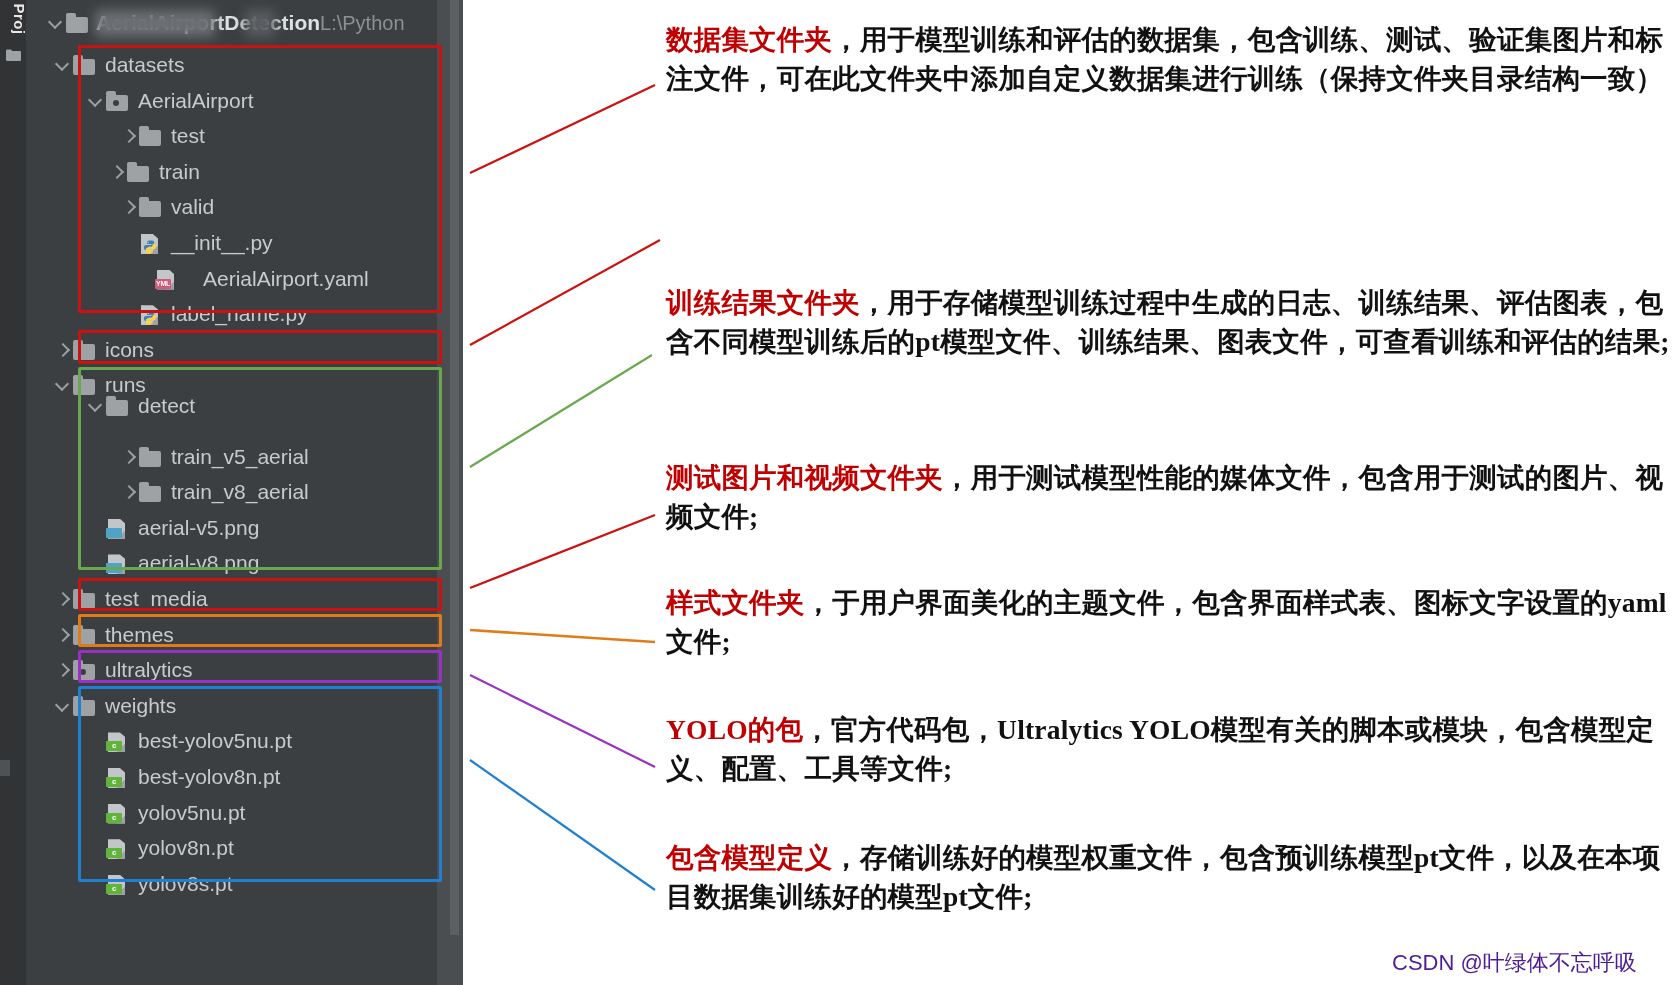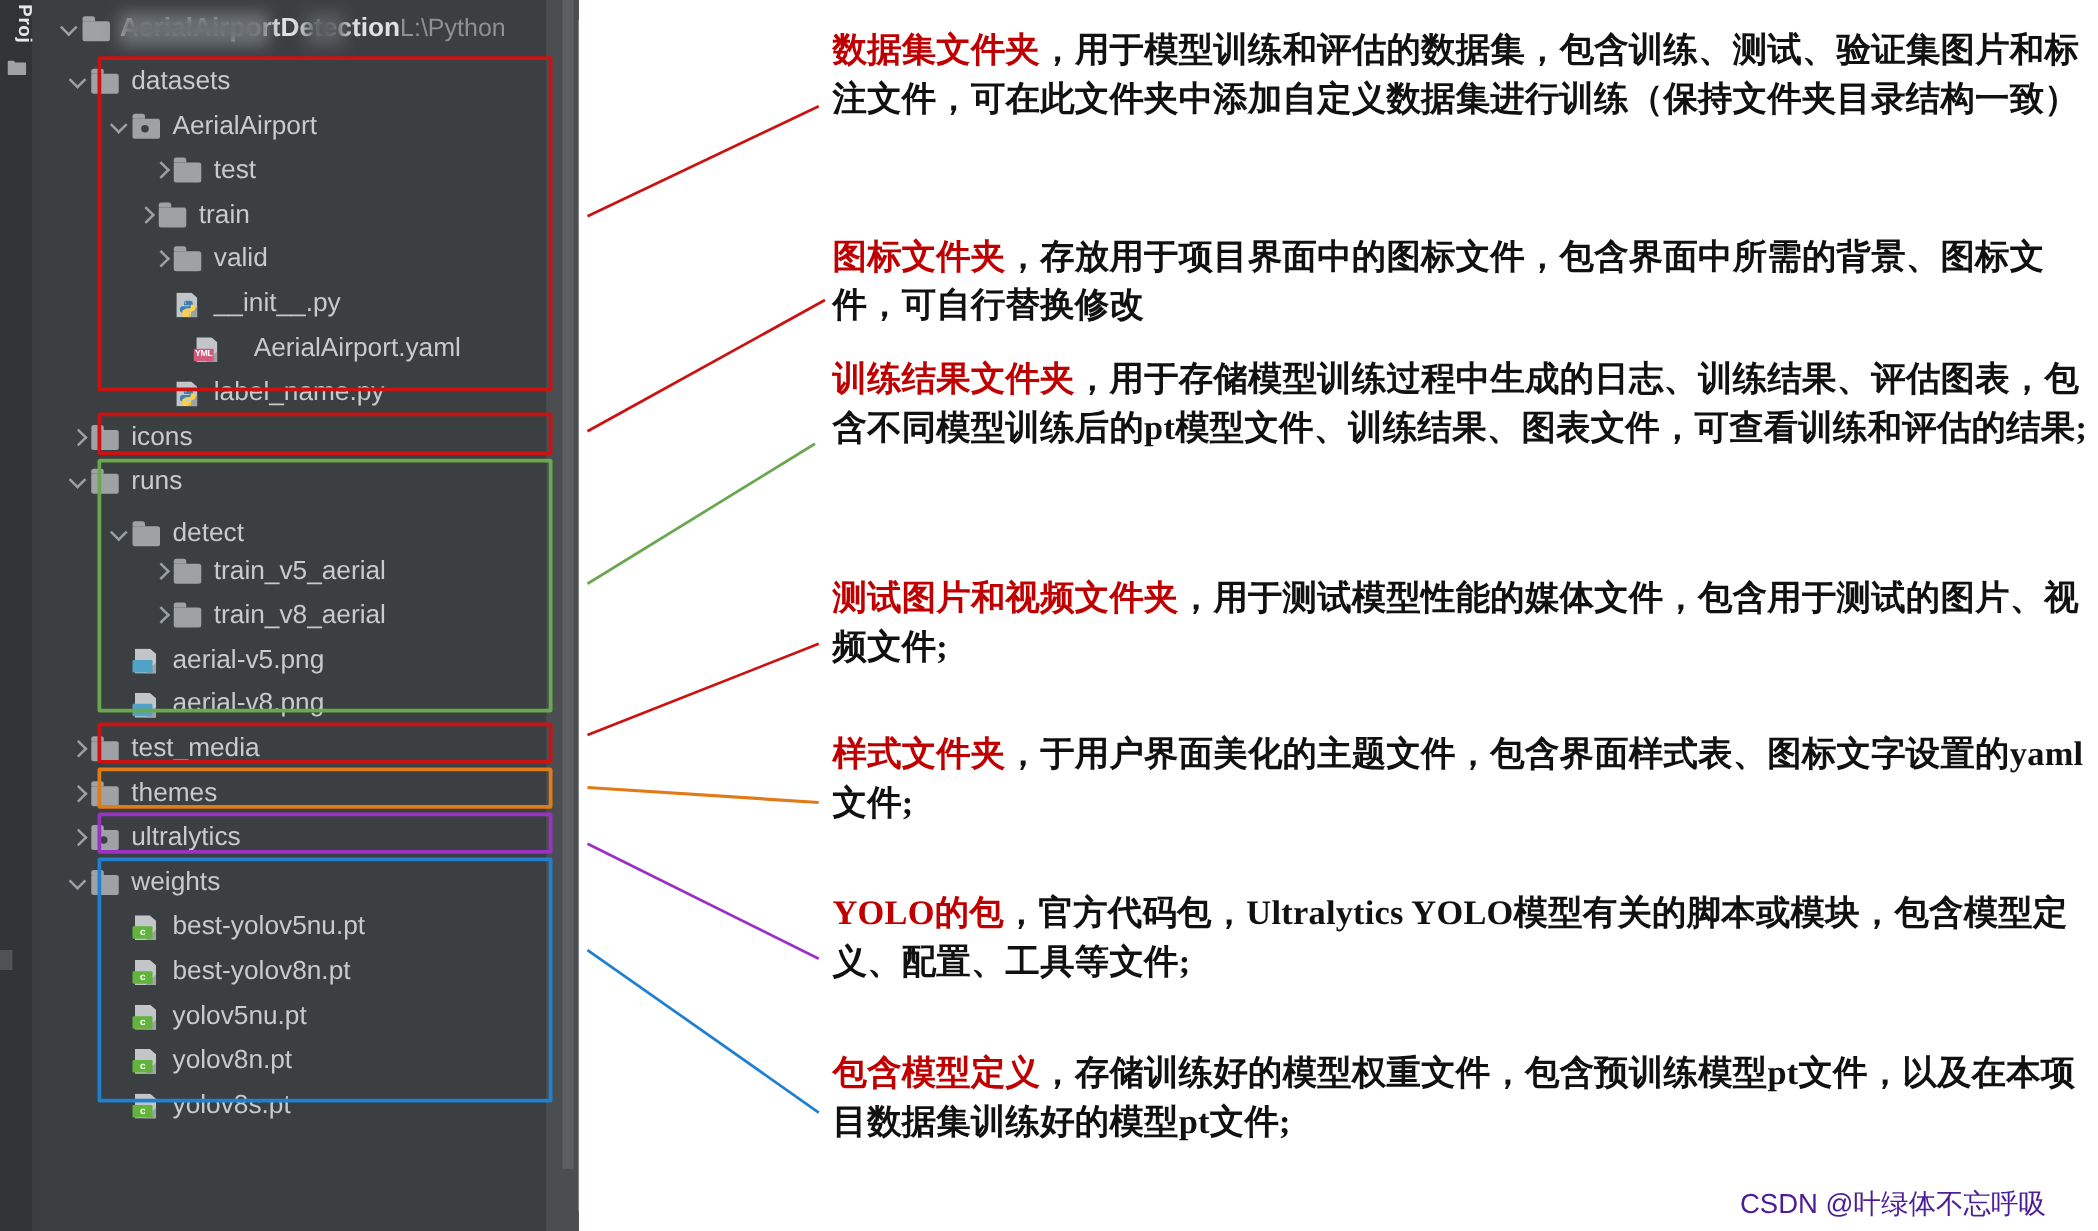--- a/index.html
+++ b/index.html
@@ -203,21 +203,20 @@
     border-radius: 2px;
     pointer-events: none;
   }
 
   
   #notes {
     position: absolute;
     left: 463px; top: 0;
     width: 1215px; height: 985px;
     background: #ffffff;
-    border-radius: 17px;
   }
   .note {
     position: absolute;
     font-family: "Liberation Serif", serif;
     font-size: 27.5px;
     line-height: 39px;
     color: #111111;
     font-weight: bold;
     letter-spacing: 0.2px;
   }
@@ -343,21 +342,21 @@
           </span>
           <span class="label">icons</span>
         </div>
         <div class="tree-row" style="top: 367.4px; left: 55px;">
           <span class="chev down"></span>
           <span class="ico">
             <span class="folder"></span>
           </span>
           <span class="label">runs</span>
         </div>
-        <div class="tree-row" style="top: 409px; left: 88px;">
+        <div class="tree-row" style="top: 388px; left: 88px;">
           <span class="chev down"></span>
           <span class="ico">
             <span class="folder"></span>
           </span>
           <span class="label">detect</span>
         </div>
         <div class="tree-row" style="top: 438.6px; left: 121px;">
           <span class="chev"></span>
           <span class="ico">
             <span class="folder"></span>
@@ -461,21 +460,20 @@
     <div id="hl-icons" class="hl" style="left: 78px; top: 330px; width: 364px; height: 34px; border-color: rgb(204, 17, 17); border-width: 3.5px;"></div>
     <div id="hl-runs" class="hl" style="left: 78px; top: 367px; width: 364px; height: 203px; border-color: rgb(106, 168, 79); border-width: 3.5px;"></div>
     <div id="hl-testmedia" class="hl" style="left: 78px; top: 578px; width: 364px; height: 33px; border-color: rgb(204, 17, 17); border-width: 3.5px;"></div>
     <div id="hl-themes" class="hl" style="left: 78px; top: 614px; width: 364px; height: 33px; border-color: rgb(224, 123, 24); border-width: 3.5px;"></div>
     <div id="hl-ultralytics" class="hl" style="left: 78px; top: 650px; width: 364px; height: 33px; border-color: rgb(155, 48, 196); border-width: 3px;"></div>
     <div id="hl-weights" class="hl" style="left: 78px; top: 686px; width: 364px; height: 196px; border-color: rgb(31, 127, 208); border-width: 3.5px;"></div>
   </div>
 
   <div id="notes">
     <div class="note" style="left:203px; top:20px;  width:1008px;" id="note-datasets"><span class="kw">数据集文件夹</span><span>，用于模型训练和评估的数据集，包含训练、测试、验证集图片和标注文件，可在此文件夹中添加自定义数据集进行训练（保持文件夹目录结构一致）</span></div>
-    <div class="note" style="left:203px; top:185px; width:1008px;" id="note-icons"><span class="kw">图标文件夹</span><span>，存放用于项目界面中的图标文件，包含界面中所需的背景、图标文件，可自行替换修改</span></div>
     <div class="note" style="left:203px; top:283px; width:1008px;" id="note-runs"><span class="kw">训练结果文件夹</span><span>，用于存储模型训练过程中生成的日志、训练结果、评估图表，包含不同模型训练后的pt模型文件、训练结果、图表文件，可查看训练和评估的结果;</span></div>
     <div class="note" style="left:203px; top:458px; width:1008px;" id="note-test-media"><span class="kw">测试图片和视频文件夹</span><span>，用于测试模型性能的媒体文件，包含用于测试的图片、视频文件;</span></div>
     <div class="note" style="left:203px; top:710px; width:1008px;" id="note-ultralytics"><span class="kw">YOLO的包</span><span>，官方代码包，Ultralytics YOLO模型有关的脚本或模块，包含模型定义、配置、工具等文件;</span></div>
     <div class="note" style="left:203px; top:583px; width:1008px;" id="note-themes"><span class="kw">样式文件夹</span><span>，于用户界面美化的主题文件，包含界面样式表、图标文字设置的yaml文件;</span></div>
     <div class="note" style="left:203px; top:838px; width:1008px;" id="note-weights"><span class="kw">包含模型定义</span><span>，存储训练好的模型权重文件，包含预训练模型pt文件，以及在本项目数据集训练好的模型pt文件;</span></div>
   </div>
 
   <div id="watermark">CSDN @叶绿体不忘呼吸</div>
 
   <svg id="leaders">

